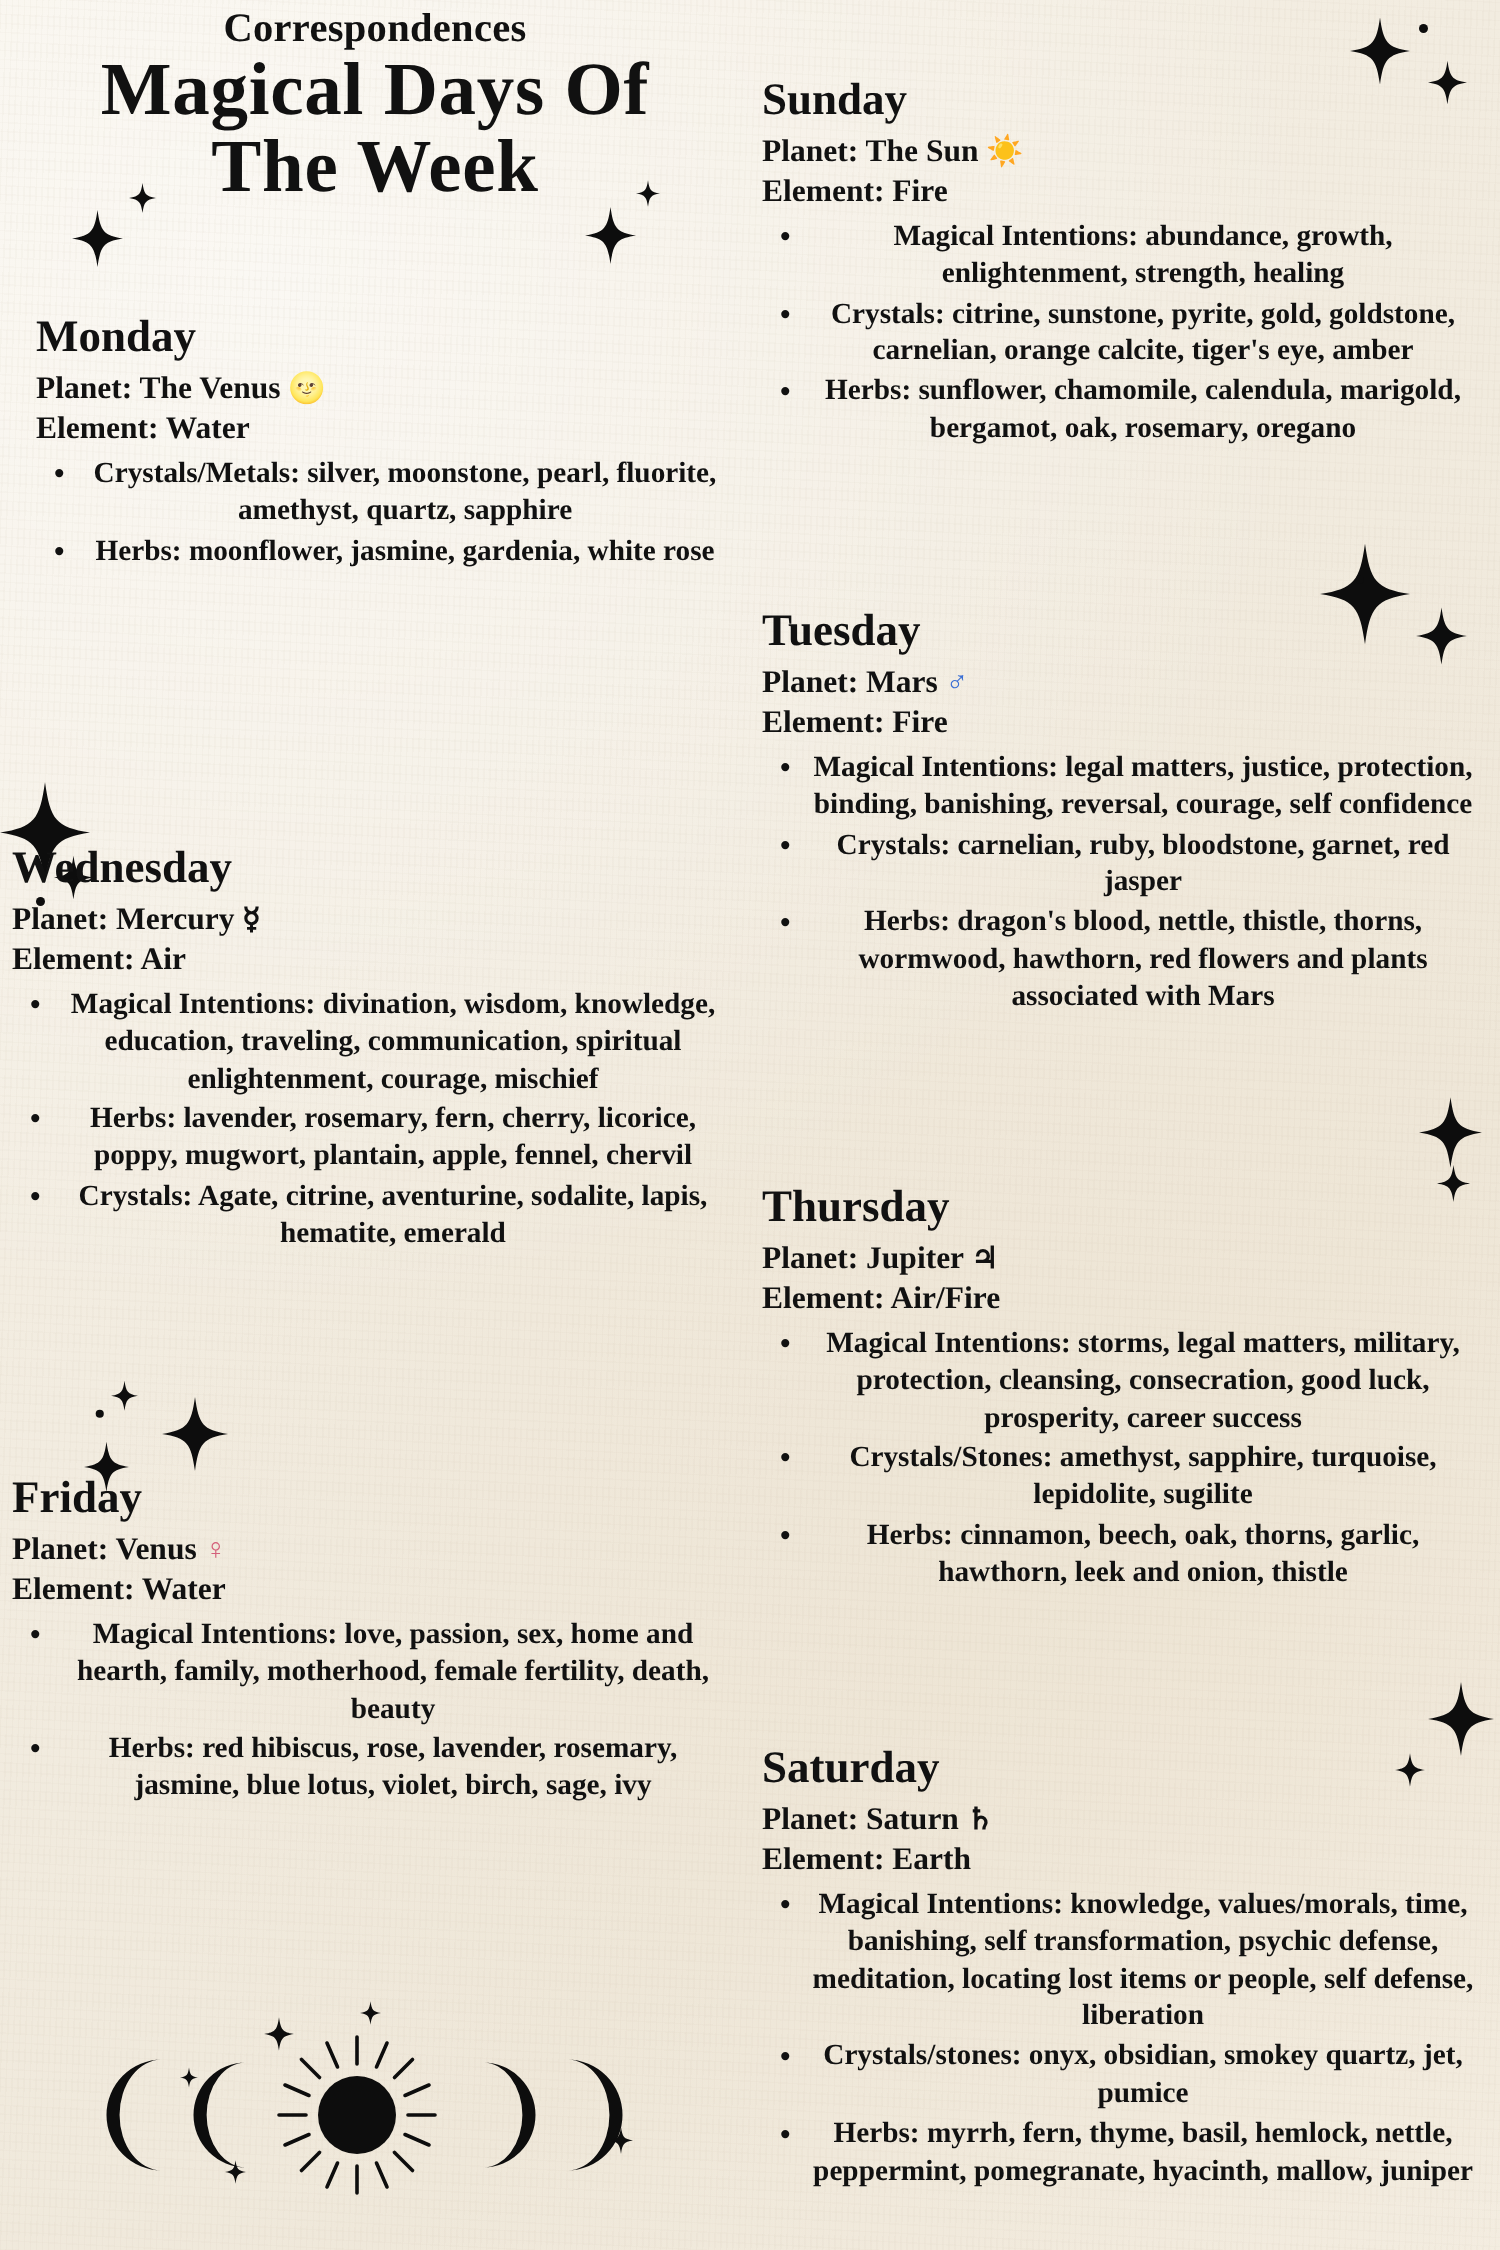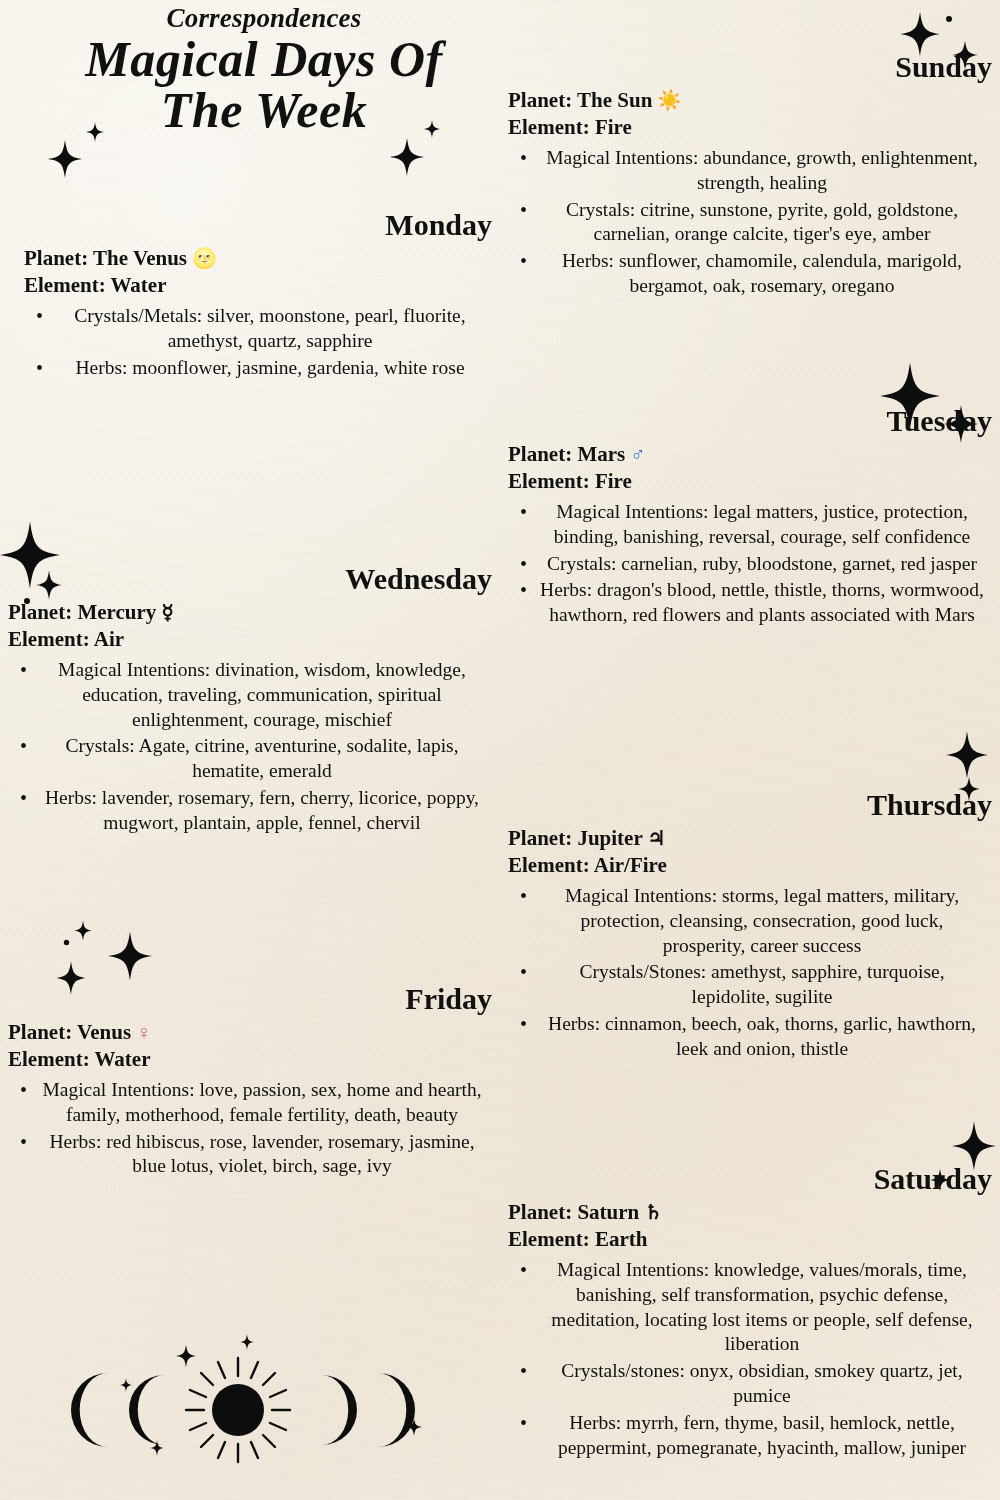--- a/index.html
+++ b/index.html
@@ -32,21 +32,21 @@
       repeating-linear-gradient(3deg, rgba(180,165,140,.07) 0 1px, rgba(255,255,255,0) 1px 6px);
     pointer-events: none;
   }
   .col {
     position: absolute;
     top: 0;
     width: 500px;
     height: 1500px;
     box-sizing: border-box;
   }
-  .col-left { left: 14px; padding: 0 10px; font-style: italic; }
+  .col-left { left: 0; padding: 0 10px; }
 
   .masthead {
     text-align: center;
     padding-top: 4px;
   }
   .kicker {
     font-size: 27px;
     font-weight: 700;
     letter-spacing: .2px;
     margin: 0 0 2px 0;
@@ -65,21 +65,21 @@
   }
 
   .day-block {
     position: absolute;
     width: 500px;
     left: 0;
     box-sizing: border-box;
     padding: 0 8px;
   }
   .day-name {
-    text-align: right;
+    text-align: left;
     font-size: 30px;
     font-weight: 700;
     margin: 0 0 4px 0;
     line-height: 1.1;
   }
   .meta {
     font-size: 21px;
     font-weight: 700;
     line-height: 1.3;
     margin: 0;
@@ -87,21 +87,21 @@
   .meta .sym { font-size: 20px; }
   ul.points {
     margin: 4px 0 0 0;
     padding: 0 6px 0 30px;
     list-style: none;
   }
   ul.points li {
     position: relative;
     text-align: center;
     font-size: 19.5px;
-    font-weight: 400;
+    font-weight: 700;
     line-height: 1.28;
     margin-bottom: 2px;
   }
   ul.points li::before {
     content: "•";
     position: absolute;
     left: -18px;
     top: 0;
     font-size: 20px;
   }
@@ -268,22 +268,22 @@
 
 <div class="day-block" style="left:0px; top:562px;">
   <div class="day-name">Wednesday</div>
   <div class="meta">
     <span>Planet: Mercury</span>
     <span class="sym">☿</span>
   </div>
   <div class="meta">Element: Air</div>
   <ul class="points">
     <li>Magical Intentions: divination, wisdom, knowledge, education, traveling, communication, spiritual enlightenment, courage, mischief</li>
+    <li>Herbs: lavender, rosemary, fern, cherry, licorice, poppy, mugwort, plantain, apple, fennel, chervil</li>
     <li>Crystals: Agate, citrine, aventurine, sodalite, lapis, hematite, emerald</li>
-    <li>Herbs: lavender, rosemary, fern, cherry, licorice, poppy, mugwort, plantain, apple, fennel, chervil</li>
   </ul>
 </div>
 
 <div class="day-block" style="left:0px; top:982px;">
   <div class="day-name">Friday</div>
   <div class="meta">
     <span>Planet: Venus</span>
     <span class="sym" style="color:#d4607a;">♀</span>
   </div>
   <div class="meta">Element: Water</div>

